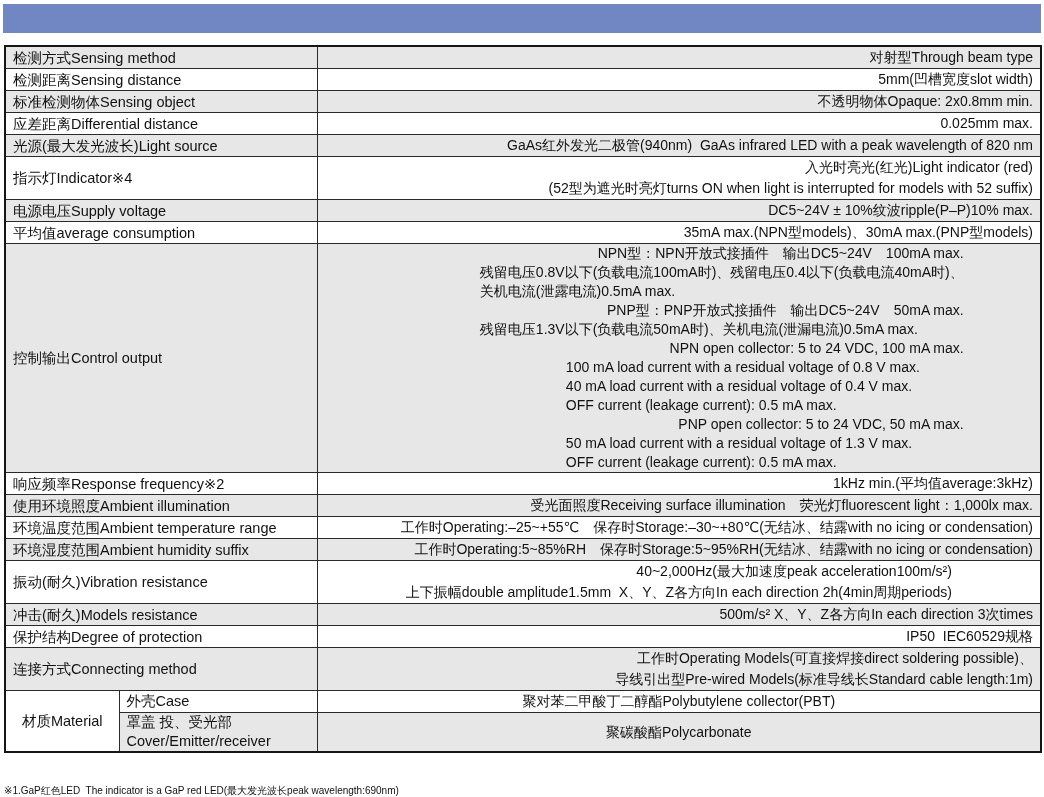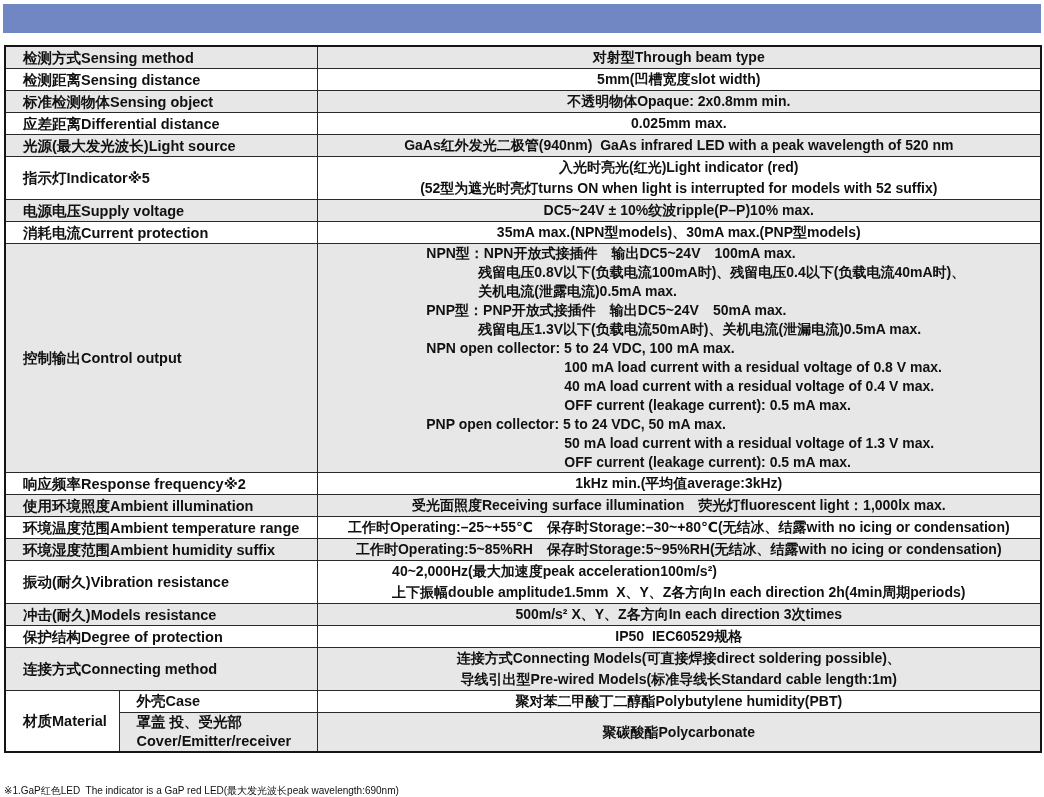--- a/index.html
+++ b/index.html
@@ -22,39 +22,38 @@
   }
   .header-bar .marker{font-size:17px;margin-right:2px;position:relative;top:-1px;}
   #spec-table{
     position:absolute;left:4px;top:45px;width:1036px;
     border-collapse:collapse;table-layout:fixed;background:#fff;
     border:2px solid #151515;
   }
   #spec-table td{
     border:1px solid var(--border);
     vertical-align:middle;
-    padding:0 17px;
+    padding:0 7px;
     overflow:hidden;
-    font-weight:bold;
   }
   tr.shaded td{background:var(--shaded);}
   td.label{
     text-align:left;font-size:14.5px;line-height:20px;
     padding-left:7px;white-space:pre;
   }
   td.val{text-align:center;font-size:14px;}
   .vline{line-height:21px;white-space:pre;}
   tr.big-row .vline{line-height:19px;margin-left:34px;}
   tr.big-row td.label{vertical-align:top;padding-top:28px;}
   .left-block{display:inline-block;text-align:left;}
-  .ind0{padding-left:0;}
+  .ind0{padding-left:0;text-align:right;}
   .ind1{padding-left:52px;}
   .ind2{padding-left:138px;}
   td.group-label{
-    text-align:right;font-size:14.5px;padding-left:7px;white-space:pre;
+    text-align:center;font-size:14.5px;padding-left:7px;white-space:pre;
   }
   td.sublabel{
     text-align:left;font-size:14.5px;padding-left:7px;white-space:pre;margin-left:44px;
   }
   .sub-line{line-height:19px;}
   .footnotes{
     position:absolute;left:4px;top:781px;width:1036px;
     font-size:10px;color:#111;
   }
   .footnote{line-height:19px;white-space:pre;}
@@ -95,38 +94,38 @@
         </tr>
         <tr class="spec-row">
           <td class="label" colspan="2">应差距离Differential distance</td>
           <td class="val">
             <div class="vline ind0">0.025mm max.</div>
           </td>
         </tr>
         <tr class="spec-row shaded">
           <td class="label" colspan="2">光源(最大发光波长)Light source</td>
           <td class="val">
-            <div class="vline ind0">GaAs红外发光二极管(940nm)  GaAs infrared LED with a peak wavelength of 520 nm</div>
+            <div class="vline ind0">GaAs红外发光二极管(940nm)  GaAs infrared LED with a peak wavelength of 820 nm</div>
           </td>
         </tr>
         <tr class="spec-row">
-          <td class="label" colspan="2">指示灯Indicator※5</td>
+          <td class="label" colspan="2">指示灯Indicator※4</td>
           <td class="val">
             <div class="vline ind0">入光时亮光(红光)Light indicator (red)</div>
             <div class="vline ind0">(52型为遮光时亮灯turns ON when light is interrupted for models with 52 suffix)</div>
           </td>
         </tr>
         <tr class="spec-row shaded">
           <td class="label" colspan="2">电源电压Supply voltage</td>
           <td class="val">
             <div class="vline ind0">DC5~24V ± 10%纹波ripple(P–P)10% max.</div>
           </td>
         </tr>
         <tr class="spec-row">
-          <td class="label" colspan="2">消耗电流Current protection</td>
+          <td class="label" colspan="2">平均值average consumption</td>
           <td class="val">
             <div class="vline ind0">35mA max.(NPN型models)、30mA max.(PNP型models)</div>
           </td>
         </tr>
         <tr class="spec-row shaded big-row">
           <td class="label" colspan="2">控制输出Control output</td>
           <td class="val"><div class="left-block"><div class="vline ind0">NPN型：NPN开放式接插件　输出DC5~24V　100mA max.</div><div class="vline ind1">残留电压0.8V以下(负载电流100mA时)、残留电压0.4以下(负载电流40mA时)、</div><div class="vline ind1">关机电流(泄露电流)0.5mA max.</div><div class="vline ind0">PNP型：PNP开放式接插件　输出DC5~24V　50mA max.</div><div class="vline ind1">残留电压1.3V以下(负载电流50mA时)、关机电流(泄漏电流)0.5mA max.</div><div class="vline ind0">NPN open collector: 5 to 24 VDC, 100 mA max.</div><div class="vline ind2">100 mA load current with a residual voltage of 0.8 V max.</div><div class="vline ind2">40 mA load current with a residual voltage of 0.4 V max.</div><div class="vline ind2">OFF current (leakage current): 0.5 mA max.</div><div class="vline ind0">PNP open collector: 5 to 24 VDC, 50 mA max.</div><div class="vline ind2">50 mA load current with a residual voltage of 1.3 V max.</div><div class="vline ind2">OFF current (leakage current): 0.5 mA max.</div></div></td>
         </tr>
         <tr class="spec-row">
           <td class="label" colspan="2">响应频率Response frequency※2</td>
@@ -164,29 +163,29 @@
         </tr>
         <tr class="spec-row">
           <td class="label" colspan="2">保护结构Degree of protection</td>
           <td class="val">
             <div class="vline ind0">IP50  IEC60529规格</div>
           </td>
         </tr>
         <tr class="spec-row shaded">
           <td class="label" colspan="2">连接方式Connecting method</td>
           <td class="val">
-            <div class="vline ind0">连接方式Connecting Models(可直接焊接direct soldering possible)、</div>
+            <div class="vline ind0">工作时Operating Models(可直接焊接direct soldering possible)、</div>
             <div class="vline ind0">导线引出型Pre-wired Models(标准导线长Standard cable length:1m)</div>
           </td>
         </tr>
         <tr class="spec-row">
           <td class="group-label" rowspan="2">材质Material</td>
           <td class="sublabel"><div class="sub-line">外壳Case</div></td>
           <td class="val">
-            <div class="vline">聚对苯二甲酸丁二醇酯Polybutylene humidity(PBT)</div>
+            <div class="vline">聚对苯二甲酸丁二醇酯Polybutylene collector(PBT)</div>
           </td>
         </tr>
         <tr class="spec-row shaded">
           <td class="sublabel"><div class="sub-line">罩盖 投、受光部</div><div class="sub-line">Cover/Emitter/receiver</div></td>
           <td class="val">
             <div class="vline">聚碳酸酯Polycarbonate</div>
           </td>
         </tr>
       </tbody>
   </table>

